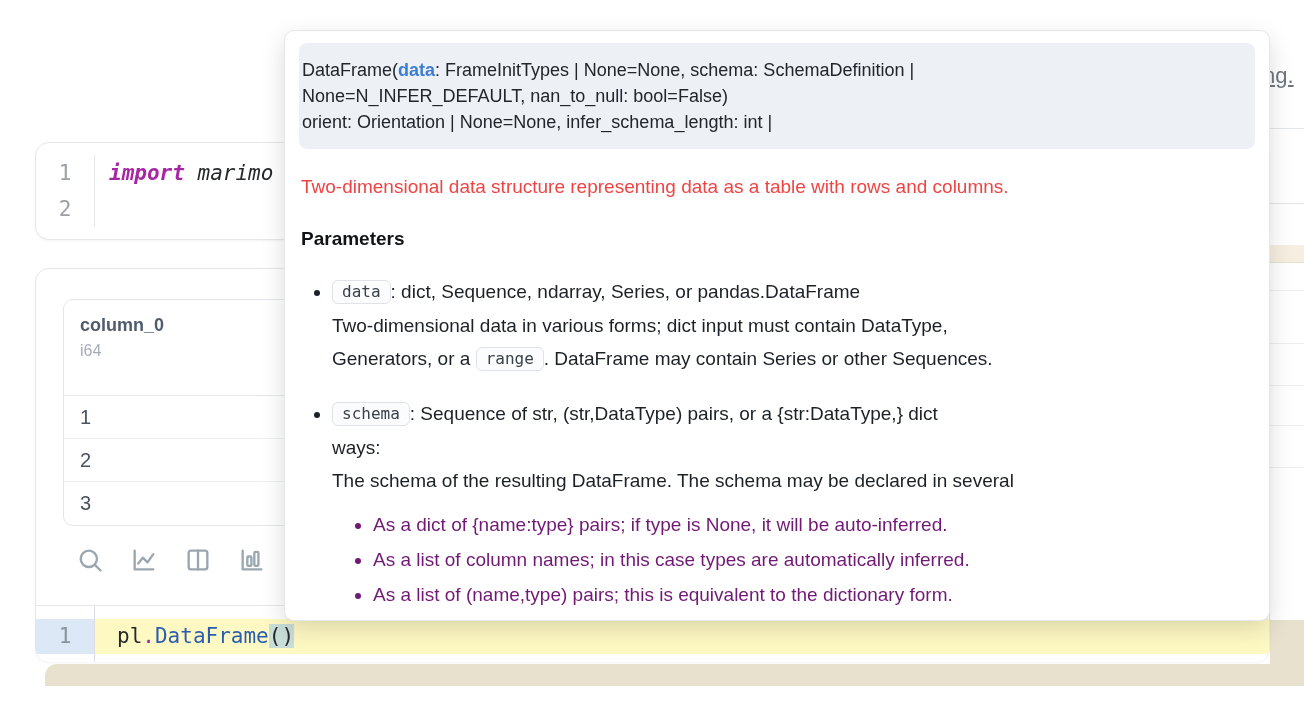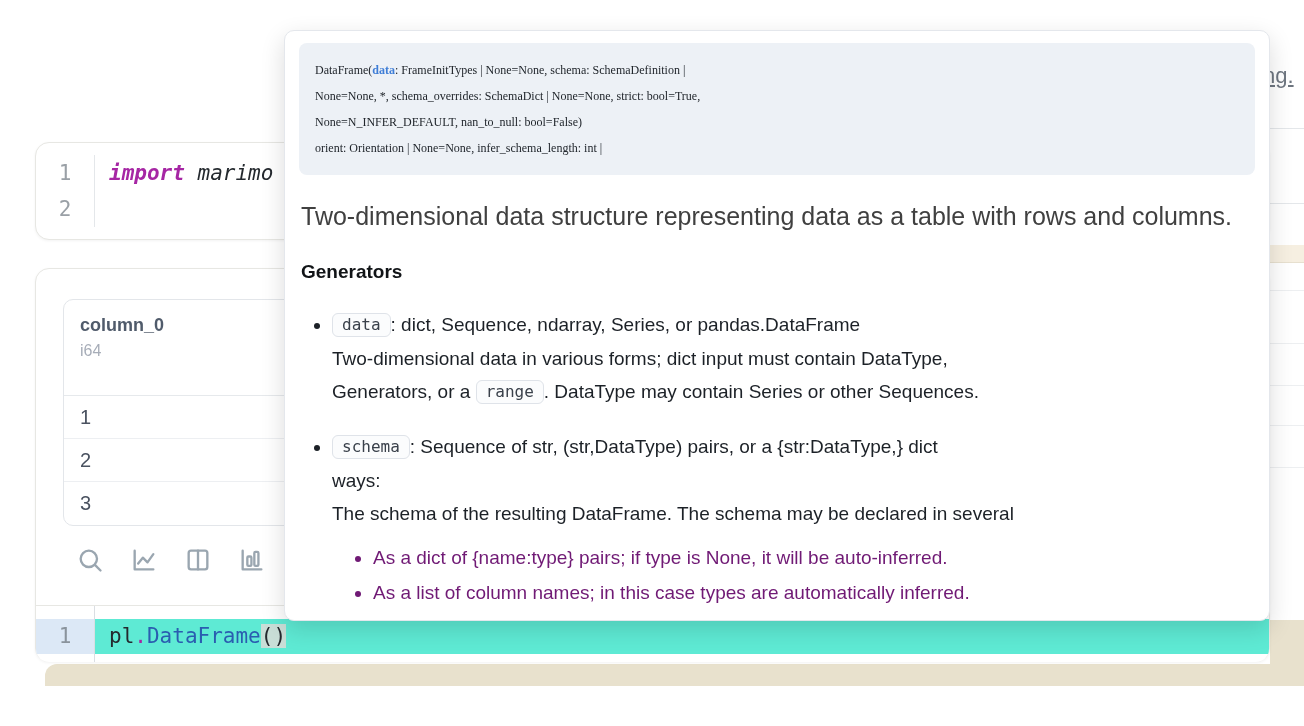--- a/index.html
+++ b/index.html
@@ -63,21 +63,21 @@
     border-top: 1px solid #e7e7e3; border-radius: 0 0 13px 13px; overflow: hidden;
     background: #fff;
   }
   .editor-vline { position: absolute; left: 58px; top: 0; height: 57px; border-left: 1px solid #dadee3; }
   .active-line { position: absolute; left: 0; top: 13px; width: 100%; height: 35px; display: flex; }
   .active-gutter {
     width: 58px; flex: 0 0 58px; background: #dce8f6; text-align: center;
     font-family: "DejaVu Sans Mono", monospace; font-size: 21px; line-height: 35px; color: #8a939c;
   }
   .active-code {
-    flex: 1; background: #5eead4; padding-left: 15px;
+    flex: 1; background: #fef9c3; padding-left: 23px;
     font-family: "DejaVu Sans Mono", monospace; font-size: 21px; line-height: 35px;
     color: #24292e; white-space: pre;
   }
 
   
   .tan-strip {
     position: absolute; left: 45px; top: 664px; width: 1259px; height: 22px;
     background: #e8e1cd; border-top-left-radius: 12px; z-index: 0;
   }
 
@@ -93,28 +93,28 @@
   }
 
   
   .tooltip {
     position: absolute; left: 284px; top: 30px; width: 986px; height: 591px;
     background: #ffffff; border: 1px solid #e4e7ec; border-radius: 10px;
     box-shadow: 0 8px 24px rgba(0,0,0,.14);
     padding: 12px 14px; z-index: 10; overflow: hidden;
   }
   .sig-box {
-    background: #edf1f6; border-radius: 8px; padding: 14px 16px;
-    font-family: Liberation Serif, serif; font-size: 12px; line-height: 26px;
+    background: #edf1f6; border-radius: 8px; padding: 14px 3px;
+    font-family: Liberation Sans, sans-serif; font-size: 18px; line-height: 26px;
     color: #21262c;
   }
   .sig-line { white-space: pre; }
   .sig-hl { color: #3e7dd6; font-weight: bold; }
 
-  .doc-desc { font-size: 25px; color: #404040; margin: 27px 2px 0; }
+  .doc-desc { font-size: 19px; color: #ef4444; margin: 27px 2px 0; }
   .doc-h { font-size: 19px; font-weight: bold; color: #111417; margin: 30px 2px 0; }
 
   ul.doc-list { margin: 25px 0 0; padding-left: 33px; list-style: disc; color: #111; }
   ul.doc-list > li { margin-bottom: 21px; font-size: 19px; line-height: 33px; color: #1c2127; }
   .chip {
     font-family: "DejaVu Sans Mono", monospace; font-size: 16px; color: #3a414b;
     background: #fbfcfd; border: 1px solid #dfe3e9; border-radius: 6px;
     padding: 1px 9px 2px; position: relative; top: -1px;
   }
   .param-body { max-width: 820px; }
@@ -197,34 +197,33 @@
       </div>
       <div class="editor-vline"></div>
     </div>
   </div>
 
   <div class="tan-strip"></div>
 
   <div class="tooltip">
     <div class="sig-box mono">
       <div class="sig-line"><span>DataFrame(</span><span class="sig-hl">data</span><span>: FrameInitTypes | None=None, schema: SchemaDefinition |</span></div>
-      <div class="sig-line">None=None, *, schema_overrides: SchemaDict | None=None, strict: bool=True,</div>
       <div class="sig-line">None=N_INFER_DEFAULT, nan_to_null: bool=False)</div>
       <div class="sig-line">orient: Orientation | None=None, infer_schema_length: int |</div>
     </div>
 
     <div class="doc-desc">Two-dimensional data structure representing data as a table with rows and columns.</div>
-    <div class="doc-h">Generators</div>
+    <div class="doc-h">Parameters</div>
 
     <ul class="doc-list">
       <li>
         <span class="chip">data</span><span>: dict, Sequence, ndarray, Series, or pandas.DataFrame</span>
         <div class="param-body">
           <div>Two-dimensional data in various forms; dict input must contain DataType,</div>
-          <div><span>Generators, or a </span><span class="chip">range</span><span>. DataType may contain Series or other Sequences.</span></div>
+          <div><span>Generators, or a </span><span class="chip">range</span><span>. DataFrame may contain Series or other Sequences.</span></div>
         </div>
       </li>
       <li>
         <span class="chip">schema</span><span>: Sequence of str, (str,DataType) pairs, or a {str:DataType,} dict</span>
         <div class="param-body">
           <div>ways:</div>
           <div>The schema of the resulting DataFrame. The schema may be declared in several</div>
         </div>
         <ul class="sub-list">
           <li>As a dict of {name:type} pairs; if type is None, it will be auto-inferred.</li>

